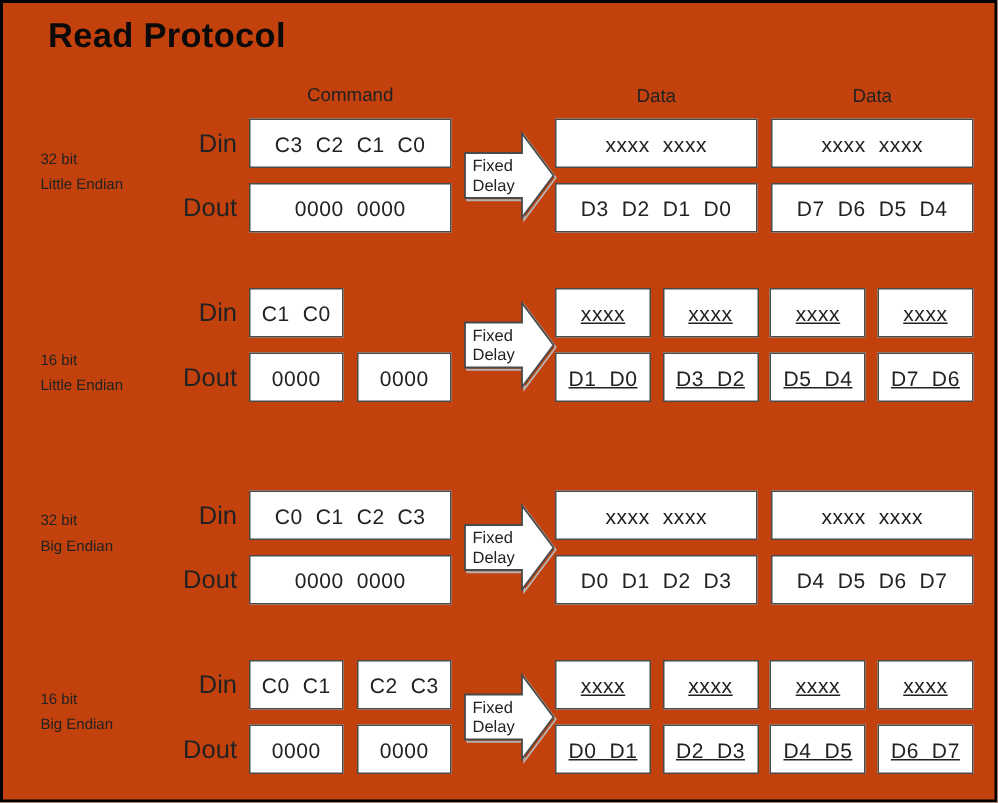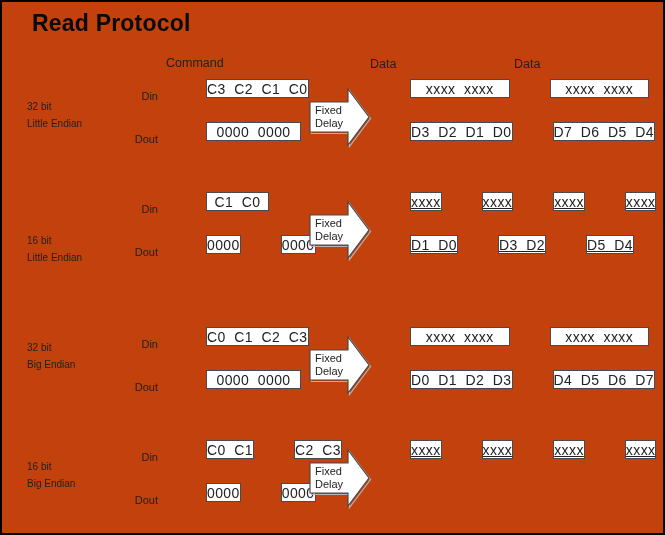--- a/index.html
+++ b/index.html
@@ -19,64 +19,63 @@
     left: 30px;
     top: 8px;
     margin: 0;
     font-size: 23px;
     font-weight: bold;
     color: #0a0a0a;
     letter-spacing: 0.2px;
   }
   .col-hdr {
     position: absolute;
-    text-align: left;
+    text-align: center;
     font-size: 12.5px;
     color: #222222;
   }
   .sec-label {
     position: absolute;
     left: 25px;
     width: 120px;
     font-size: 10px;
     line-height: 17px;
     color: #222222;
   }
   .row-label {
     position: absolute;
     left: 96px;
     width: 60px;
     height: 33px;
     display: flex;
     align-items: center;
     justify-content: flex-end;
-    font-size: 11px;
+    font-size: 17px;
     color: #222222;
   }
   .grp {
     position: absolute;
     display: flex;
     justify-content: space-between;
     height: 33px;
   }
   .grp.cmd  { left: 164px; width: 135px; }
   .grp.data { left: 368px; width: 279px; }
   .box {
     box-sizing: border-box;
-    height: 19px;
+    height: 33px;
     border: 1px solid #4a4a4a;
     background: #ffffff;
     display: flex;
     align-items: center;
     justify-content: center;
     font-size: 14px;
     color: #222222;
     white-space: pre;
     letter-spacing: 0.4px;
-    margin-left: 40px;
   }
   .w135 { width: 135px; }
   .w63  { width: 63px; }
   .w64  { width: 64px; text-decoration: underline; }
   .arrow {
     position: absolute;
     left: 306px;
     width: 64px;
     height: 62px;
   }
@@ -216,14 +215,20 @@
     <text x="7" y="28">Fixed</text>
     <text x="7" y="41">Delay</text>
   </svg>
 
   <div class="grp data" style="top:438px;">
     <div class="box w64">xxxx</div>
     <div class="box w64">xxxx</div>
     <div class="box w64">xxxx</div>
     <div class="box w64">xxxx</div>
   </div>
+  <div class="grp data" style="top:481px;">
+    <div class="box w64">D0  D1</div>
+    <div class="box w64">D2  D3</div>
+    <div class="box w64">D4  D5</div>
+    <div class="box w64">D6  D7</div>
+  </div>
 
 </div>
 
 </body></html>

